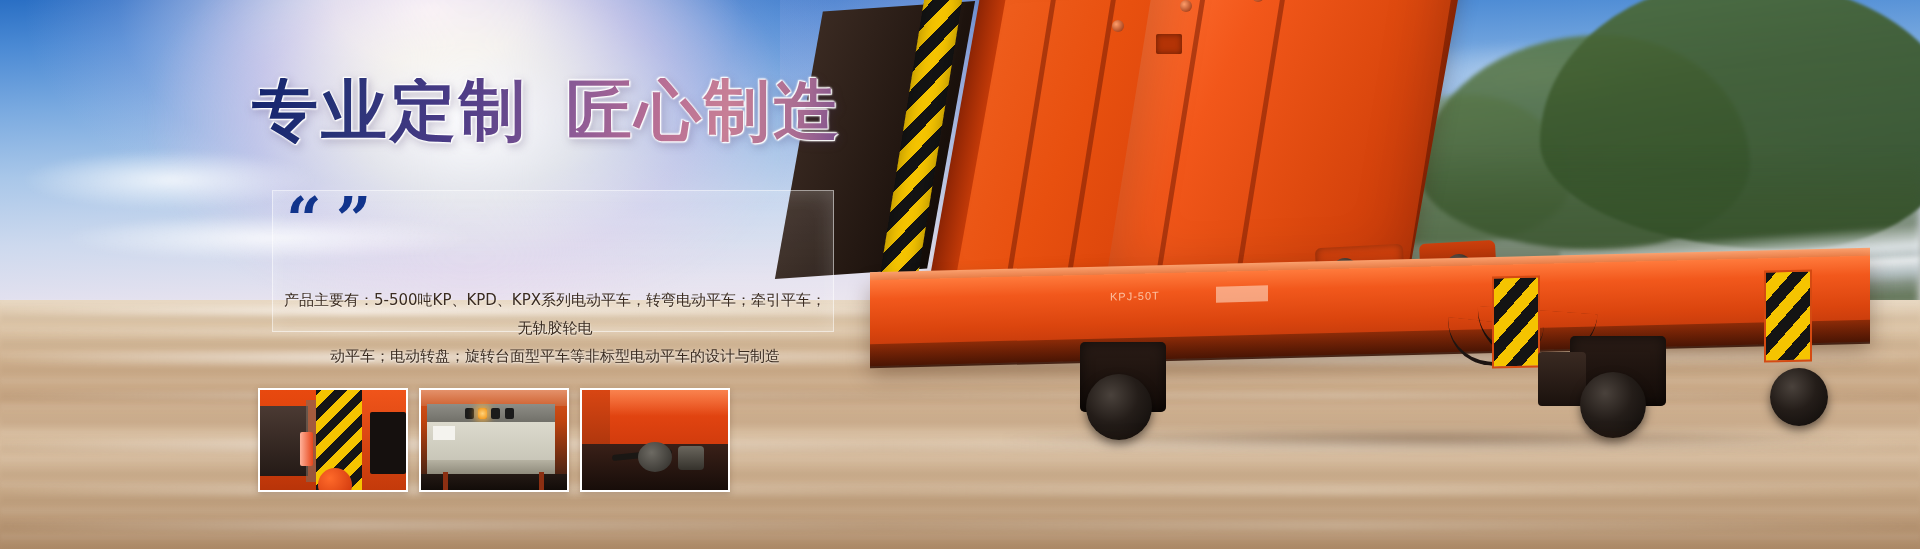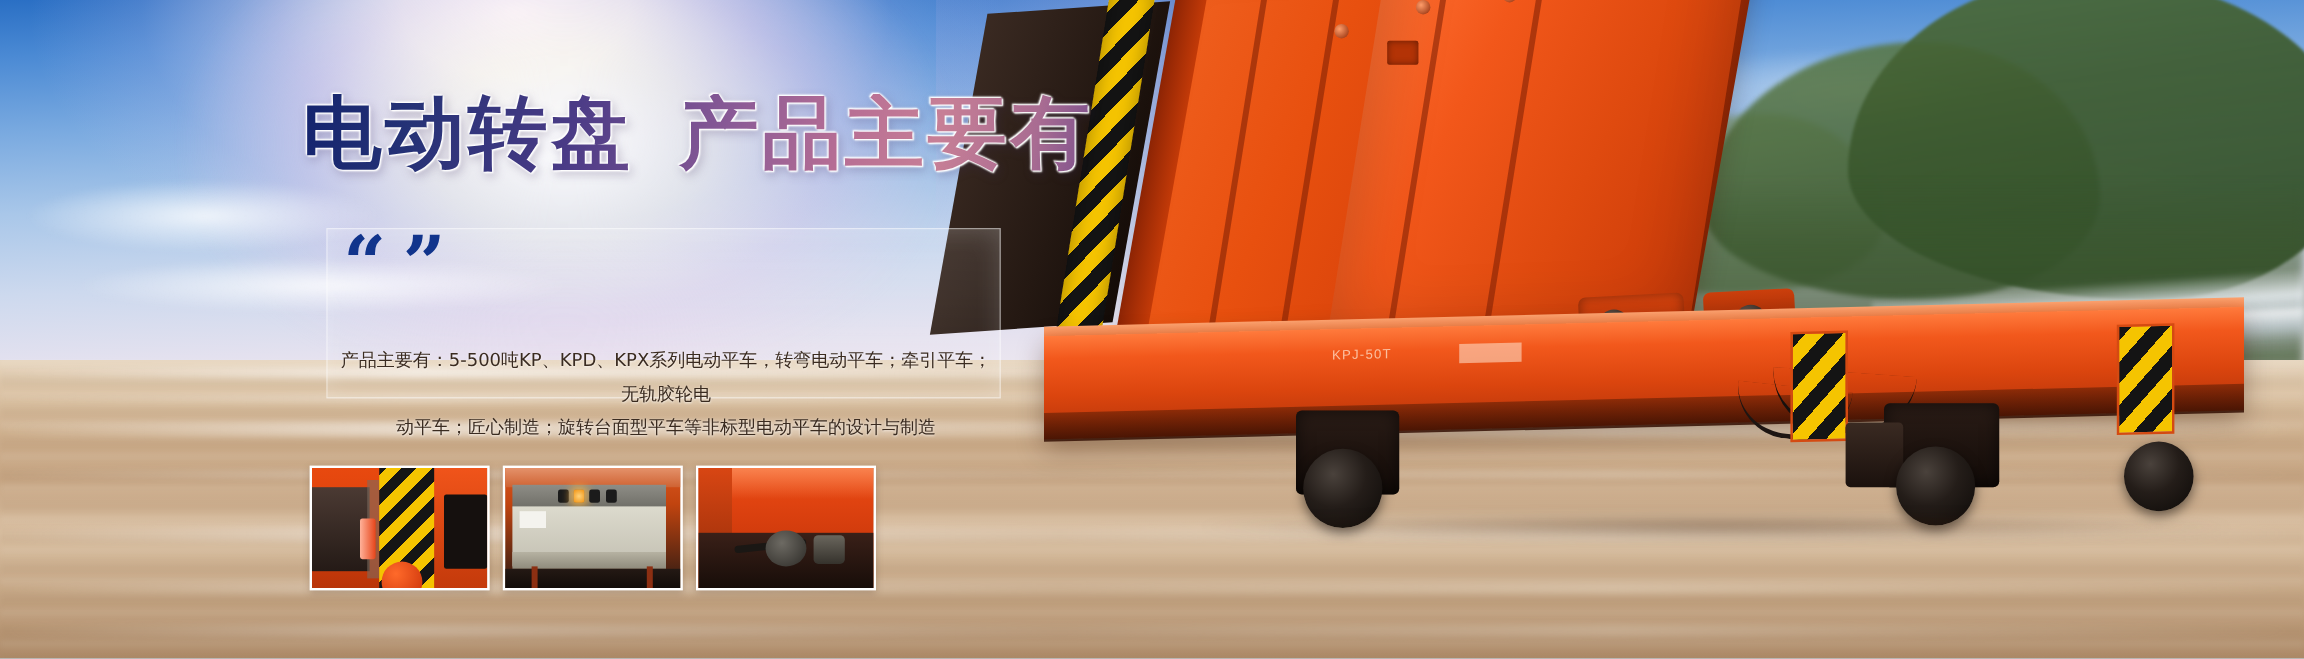--- a/index.html
+++ b/index.html
@@ -389,32 +389,32 @@
 
     <div class="bogie bg1"></div>
     <div class="bogie bg2"></div>
     <div class="motor"></div>
     <div class="wheel w1"></div>
     <div class="wheel w2"></div>
     <div class="wheel w3"></div>
     <div class="rail-shadow"></div>
   </div>
 
-  <div class="headline"><span>电动转盘</span><span class="gap"></span><span>产品主要有</span></div>
+  <div class="headline"><span>专业定制</span><span class="gap"></span><span>匠心制造</span></div>
 
   <div class="quote-box"></div>
 
   <div class="subline">
     <span class="qmark">“</span>
     <span class="qmark close">”</span>
   </div>
 
   <div class="desc">
     <span>产品主要有：5-500吨KP、KPD、KPX系列电动平车，转弯电动平车；牵引平车；无轨胶轮电</span>
-    <span class="l2">动平车；匠心制造；旋转台面型平车等非标型电动平车的设计与制造</span>
+    <span class="l2">动平车；电动转盘；旋转台面型平车等非标型电动平车的设计与制造</span>
   </div>
 
   <div class="thumbs">
 
     <div class="thumb">
       <div class="t1-bg"></div>
       <div class="t1-dark"></div>
       <div class="t1-dark2"></div>
       <div class="t1-cyl"></div>
       <div class="t1-stripe"></div>

